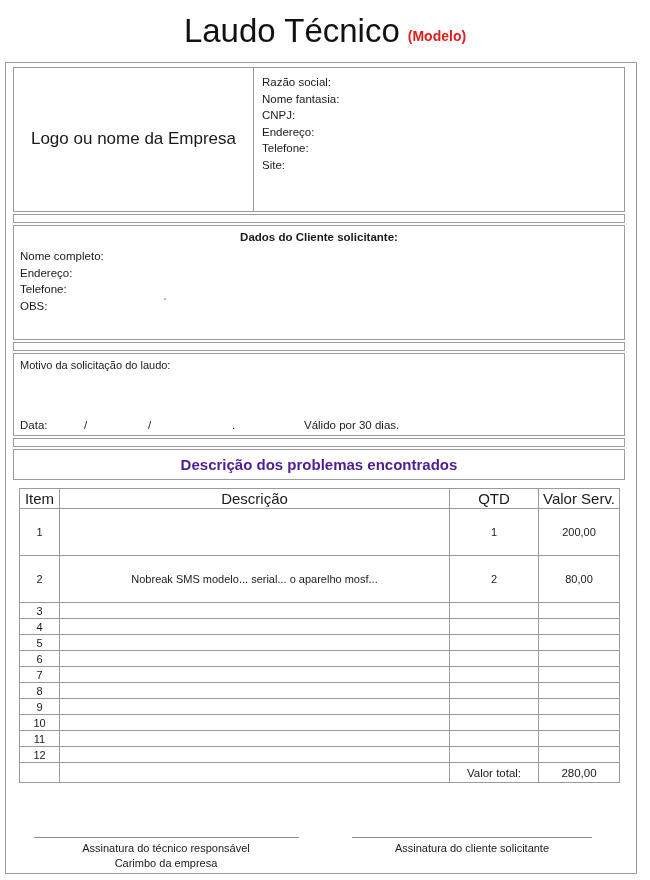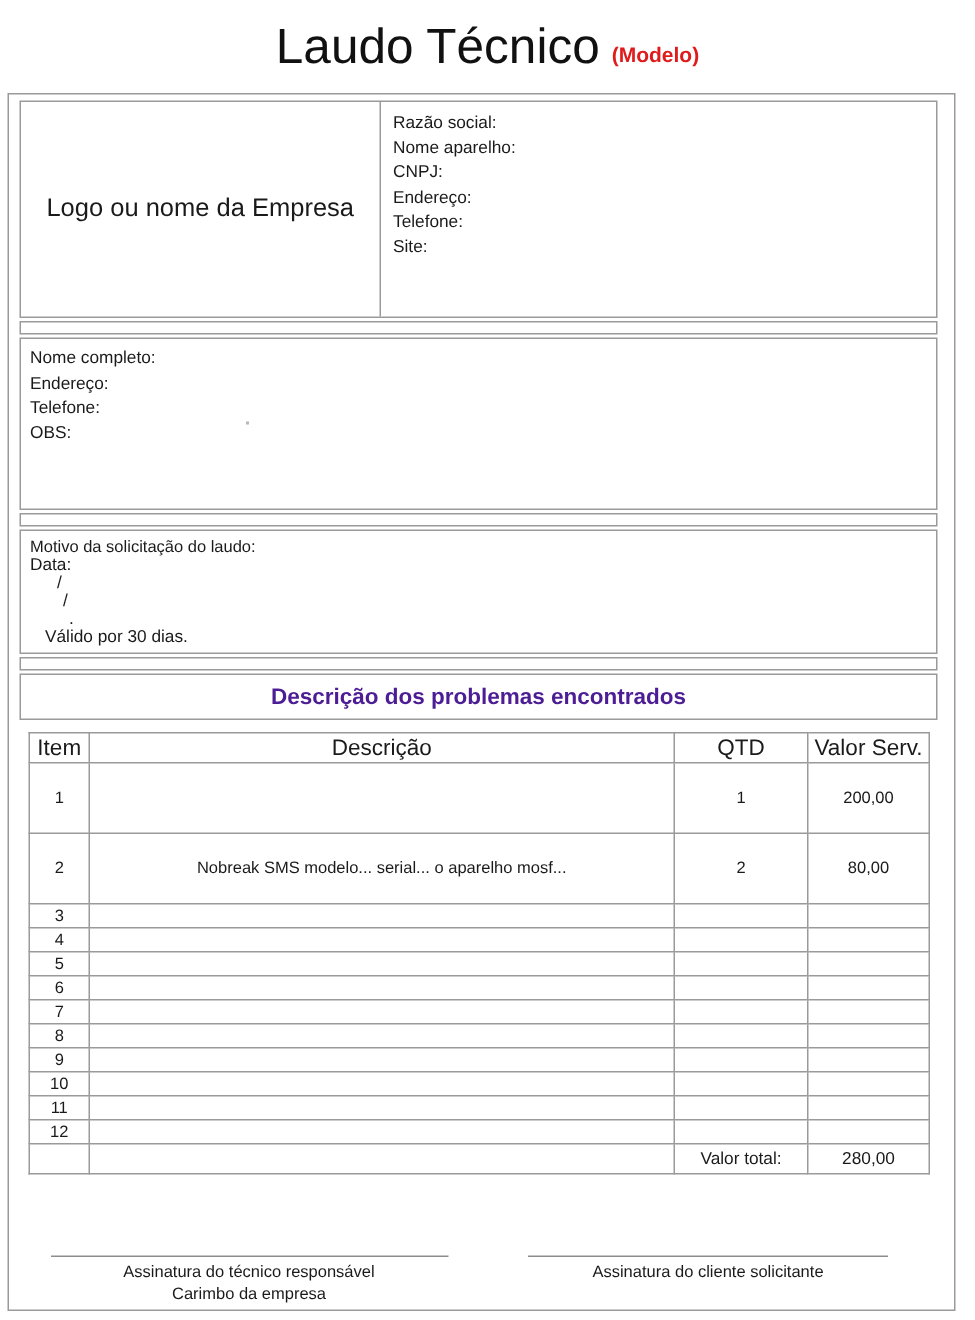--- a/index.html
+++ b/index.html
@@ -153,21 +153,20 @@
     position: relative;
   }
   .motivo-label { font-size: 11px; }
   .data-line {
     position: absolute;
     left: 6px;
     bottom: 4px;
     font-size: 11.5px;
     display: flex;
     align-items: baseline;
-    flex-direction: column;
   }
   .d-data { width: 46px; }
   .d-sl1 { width: 42px; text-align: left; padding-left: 18px;}
   .d-sl2 { width: 58px; text-align: left; padding-left: 22px;}
   .d-dot { width: 62px; padding-left: 26px; }
   .d-valid { padding-left: 10px; }
 
   
   .desc-band {
     height: 31px;
@@ -253,31 +252,32 @@
 
   <div class="doc">
     <div class="inner">
 
       <div class="company">
         <div class="logo-cell">
           <div class="logo-text">Logo ou nome da Empresa</div>
         </div>
         <div class="company-cell">
           <div class="field-line">Razão social:</div>
-          <div class="field-line">Nome aparelho:</div>
+          <div class="field-line">Nome fantasia:</div>
           <div class="field-line">CNPJ:</div>
           <div class="field-line">Endereço:</div>
           <div class="field-line">Telefone:</div>
           <div class="field-line">Site:</div>
         </div>
       </div>
 
       <div class="spacer-row"></div>
 
       <div class="sec client" style="border-bottom:1px solid #9a9a9a; margin-top:2px;">
+        <div class="client-title">Dados do Cliente solicitante:</div>
         <div class="client-lines">
           <div class="client-row">
             <span class="field-line k1">Nome completo:</span>
           </div>
           <div class="client-row">
             <span class="field-line k1">Endereço:</span>
           </div>
           <div class="client-row">
             <span class="field-line k1">Telefone:</span>
           </div>

